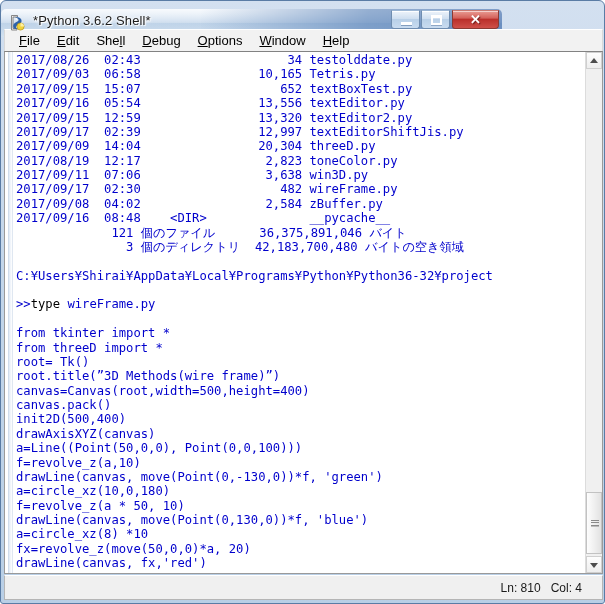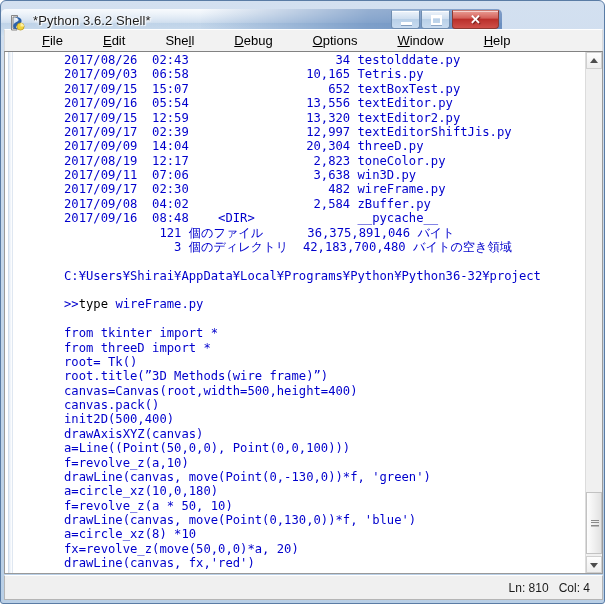--- a/index.html
+++ b/index.html
@@ -120,21 +120,20 @@
     display: flex;
     align-items: center;
     padding-left: 6px;
   }
   .menu-item {
     font-size: 13px;
     color: #000000;
     padding: 2px 9px 2px 8px;
     white-space: nowrap;
     cursor: default;
-    margin-left: 23px;
   }
   .menu-item u { text-decoration: underline; }
 
   
   #textframe {
     position: absolute;
     left: 3px; top: 50px;
     width: 599px; height: 523px;
     background: #ffffff;
     border: 1px solid #9a9a9a;
@@ -148,21 +147,21 @@
     left: 11px; top: 1px;
     width: 560px; height: 521px;
     overflow: hidden;
     font-family: "DejaVu Sans Mono", "Liberation Mono", monospace;
     font-size: 12.2px;
     line-height: 14.38px;
     color: #0000cc;
     white-space: pre;
     letter-spacing: 0px;
   }
-  .line { height: 14.38px; white-space: pre; margin-left: 48px; }
+  .line { height: 14.38px; white-space: pre; }
   .blank { height: 14.38px; }
   .kw { color: #000000; }
 
   
   #gutter {
     position: absolute;
     left: 0; top: 0;
     width: 10px; height: 100%;
     background: #ffffff;
   }
@@ -227,21 +226,21 @@
     position: absolute;
     left: 3px; top: 574px;
     width: 599px; height: 25px;
     background: #f0f0f0;
     border: 1px solid #b5b5b5;
     border-top: 1px solid #ffffff;
     box-sizing: border-box;
     display: flex;
     align-items: center;
     justify-content: flex-end;
-    padding-right: 12px;
+    padding-right: 20px;
     gap: 10px;
   }
   .status-text {
     font-size: 12px;
     color: #1a1a1a;
     font-family: "Liberation Sans", sans-serif;
     white-space: nowrap;
   }
 </style>
 </head>

